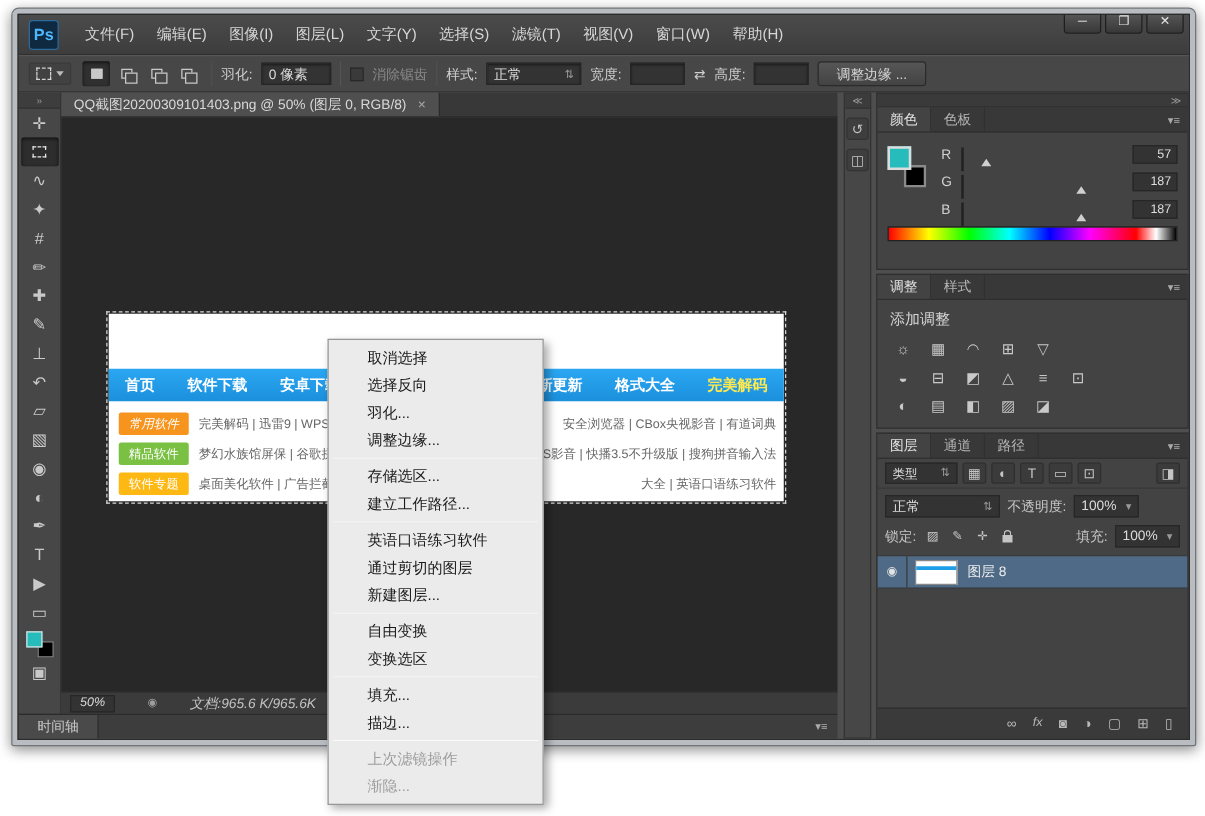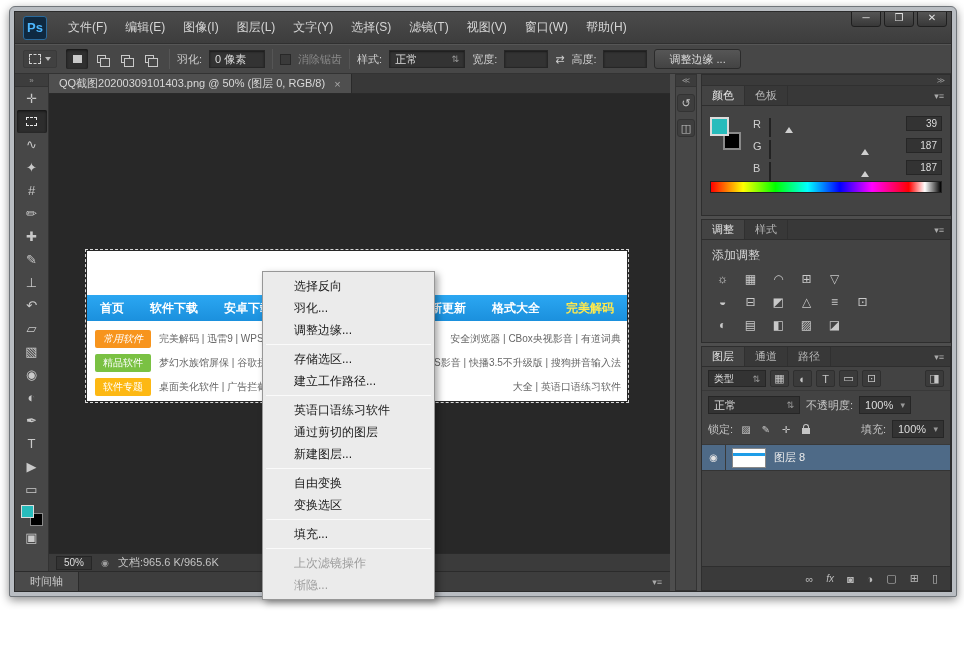--- a/index.html
+++ b/index.html
@@ -72,21 +72,21 @@
   .tb-bg { position:absolute; right:0; bottom:0; width:13px; height:13px; background:#000; border:1px solid #8a8a8a; }
 
   
   .doc-col { flex:1; display:flex; flex-direction:column; min-width:0; }
   .tabbar { height:20px; background:#383838; border-bottom:1px solid #2a2a2a; display:flex; }
   .doc-tab { background:#4f4f4f; color:#d8d8d8; font-size:11px; display:flex; align-items:center;
     gap:9px; padding:0 10px; border-right:1px solid #2a2a2a; white-space:nowrap; }
   .tab-close { color:#aaa; font-size:11px; }
   .canvas { flex:1; background:#282828; position:relative; overflow:hidden; }
   .statusbar { height:18px; background:#3b3b3b; border-top:1px solid #2a2a2a; display:flex;
-    align-items:center; gap:9px; padding:0 7px; font-size:11px; color:#c3c3c3; }
+    align-items:center; gap:26px; padding:0 7px; font-size:11px; color:#c3c3c3;font-style:italic; }
   .zoom-box { background:#333; border:1px solid #262626; padding:0 7px; height:14px;
     display:flex; align-items:center; font-size:10px; color:#ddd; }
   .status-icon { color:#9e9e9e; font-size:9px; }
   .timeline { height:20px; background:#3d3d3d; border-top:1px solid #2b2b2b; display:flex;
     align-items:center; position:relative; }
   .timeline-tab { height:100%; background:#4a4a4a; border-right:1px solid #2b2b2b; color:#c8c8c8;
     font-size:11px; display:flex; align-items:center; padding:0 15px; }
   .timeline-menu { position:absolute; right:8px; color:#aaa; font-size:9px; }
 
   
@@ -384,21 +384,21 @@
               <span class="fg-swatch" style="background: rgb(39, 188, 188);"></span>
               <span class="bg-swatch" style="background: rgb(0, 0, 0);"></span>
             </div>
             <div class="sliders">
               <div class="slider-row">
                 <span class="ch-label">R</span>
                 <span class="track-wrap">
                   <span class="track" style="background: linear-gradient(to right, rgb(0, 187, 187), rgb(255, 187, 187));"></span>
                   <span class="handle" style="left: 15%;"></span>
                 </span>
-                <span class="ch-value">39</span>
+                <span class="ch-value">57</span>
               </div>
               <div class="slider-row">
                 <span class="ch-label">G</span>
                 <span class="track-wrap">
                   <span class="track" style="background: linear-gradient(to right, rgb(39, 0, 187), rgb(39, 255, 187));"></span>
                   <span class="handle" style="left: 73%;"></span>
                 </span>
                 <span class="ch-value">187</span>
               </div>
               <div class="slider-row">
@@ -508,31 +508,33 @@
             <span>▯</span>
           </div>
         </div>
 
       </div>
     </div>
   </div>
 </div>
 
 <div class="context-menu">
+  <div class="cm-item">取消选择</div>
   <div class="cm-item">选择反向</div>
   <div class="cm-item">羽化...</div>
   <div class="cm-item">调整边缘...</div>
   <div class="cm-sep"></div>
   <div class="cm-item">存储选区...</div>
   <div class="cm-item">建立工作路径...</div>
   <div class="cm-sep"></div>
   <div class="cm-item">英语口语练习软件</div>
   <div class="cm-item">通过剪切的图层</div>
   <div class="cm-item">新建图层...</div>
   <div class="cm-sep"></div>
   <div class="cm-item">自由变换</div>
   <div class="cm-item">变换选区</div>
   <div class="cm-sep"></div>
   <div class="cm-item">填充...</div>
+  <div class="cm-item">描边...</div>
   <div class="cm-sep"></div>
   <div class="cm-item disabled">上次滤镜操作</div>
   <div class="cm-item disabled">渐隐...</div>
 </div>
 
 </body></html>

